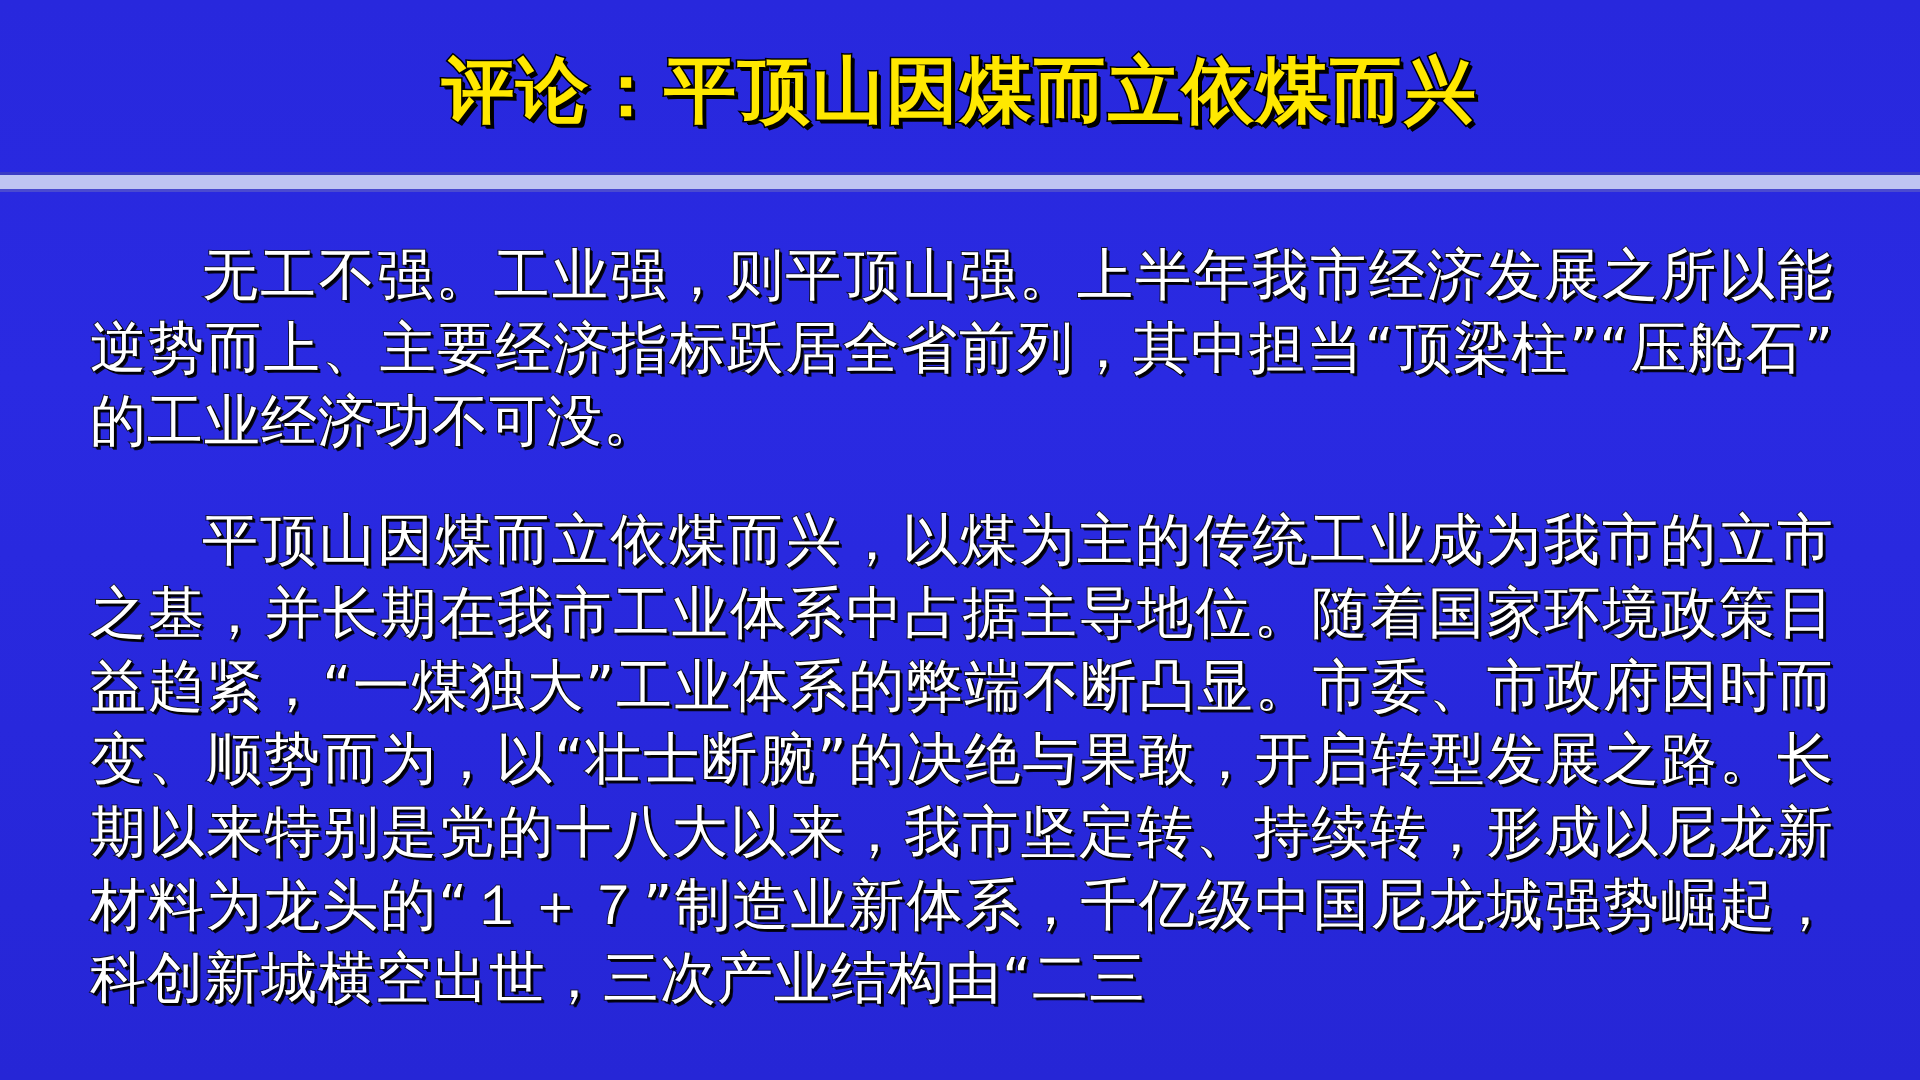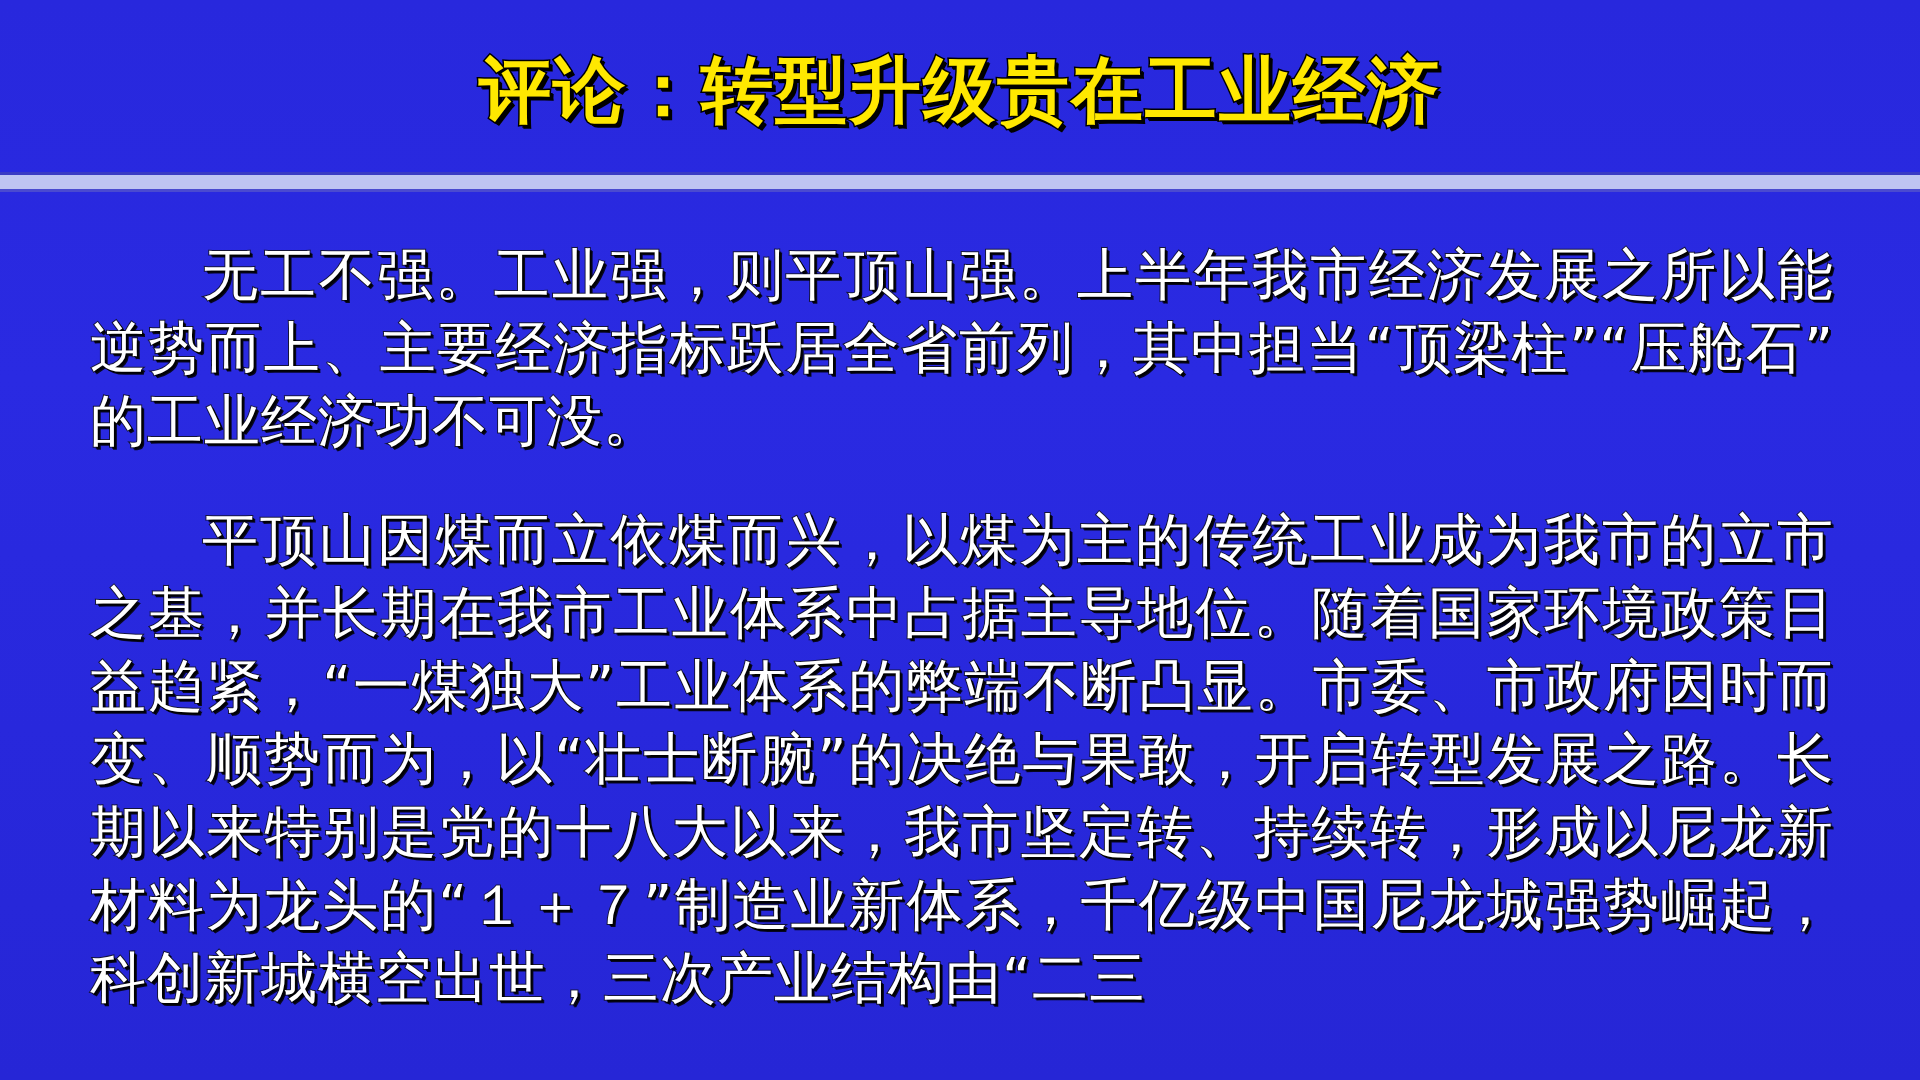--- a/index.html
+++ b/index.html
@@ -116,21 +116,21 @@
     word-break: break-all;
   }
   .para:last-child { margin-bottom: 16px; }
 </style>
 </head>
 <body>
 
 <div class="slide">
 
   <div class="title-band">
-    <div class="slide-title">评论：转型升级贵在工业经济</div>
+    <div class="slide-title">评论：平顶山因煤而立依煤而兴</div>
   </div>
 
   <div class="divider">
     <div class="rule-dark"></div>
     <div class="rule-light"></div>
     <div class="rule-dark2"></div>
   </div>
 
   <div class="body-area">
     <p class="para">无工不强。工业强，则平顶山强。上半年我市经济发展之所以能逆势而上、主要经济指标跃居全省前列，其中担当“顶梁柱”“压舱石”的工业经济功不可没。</p>

